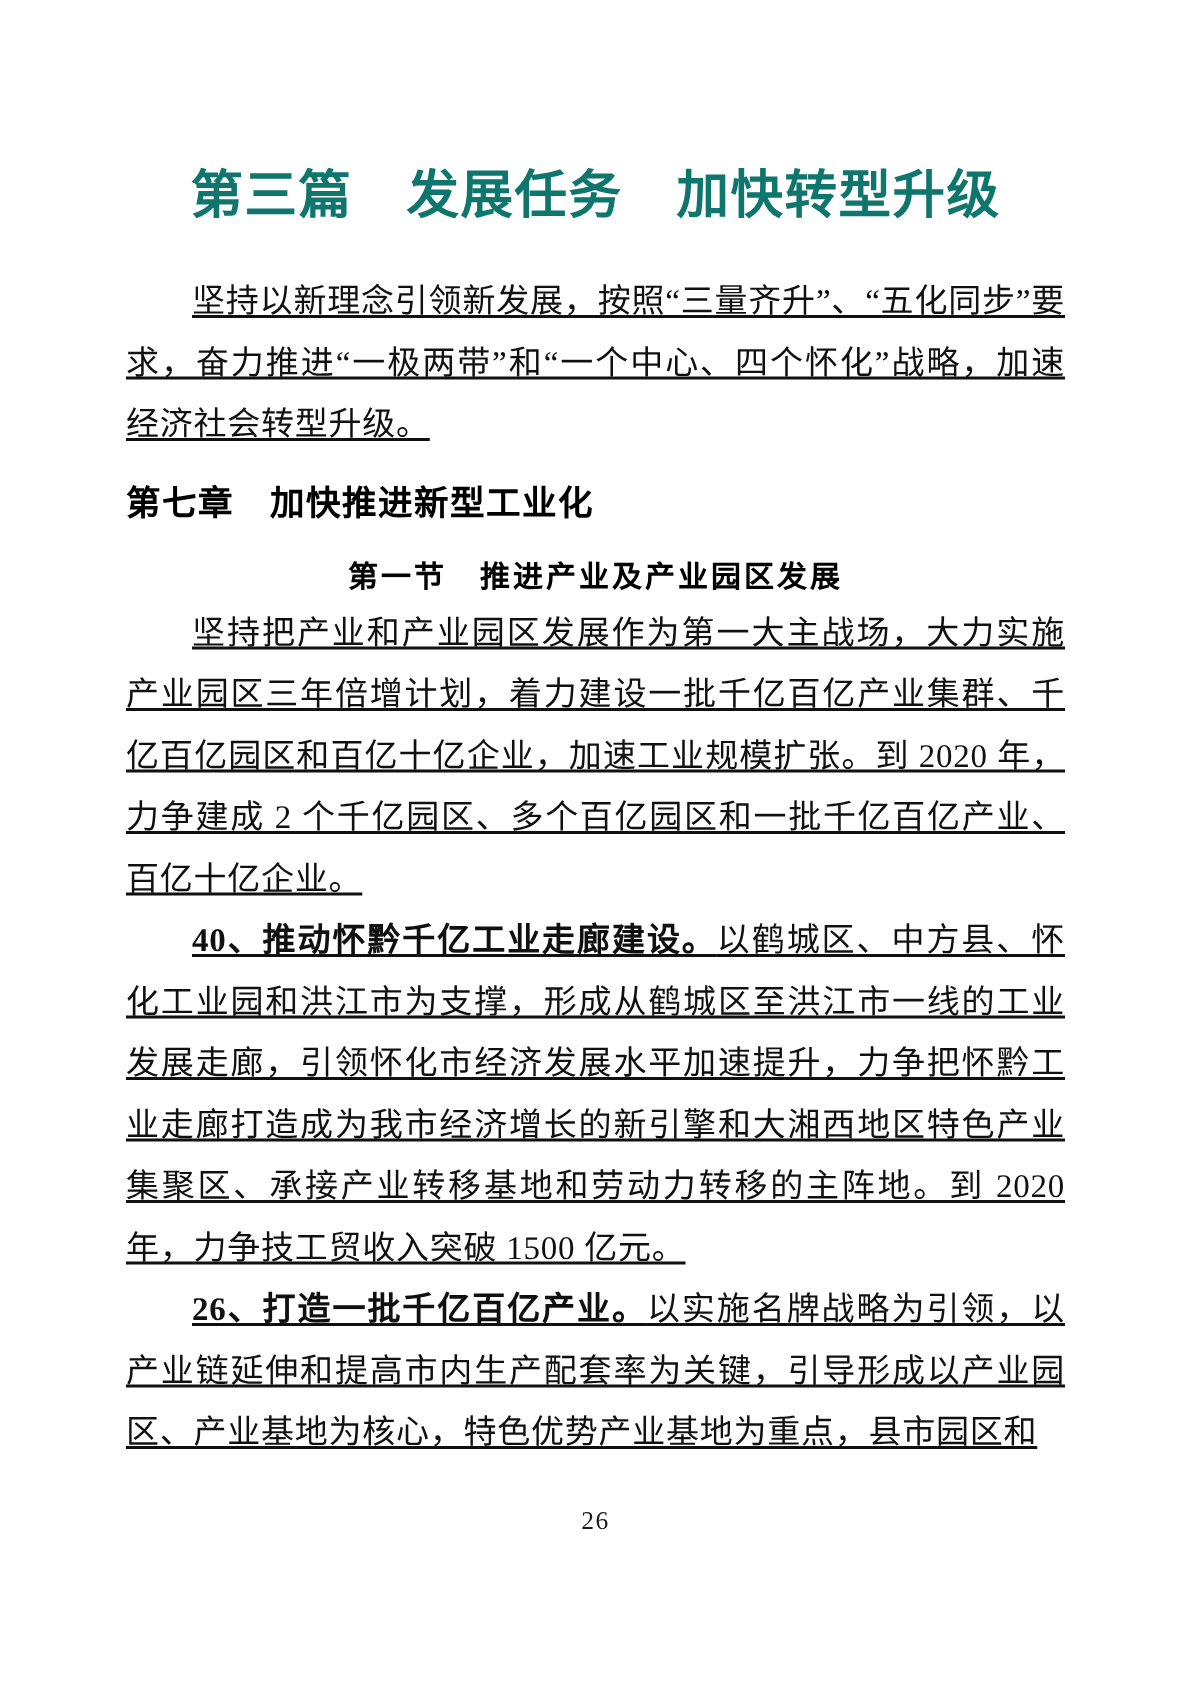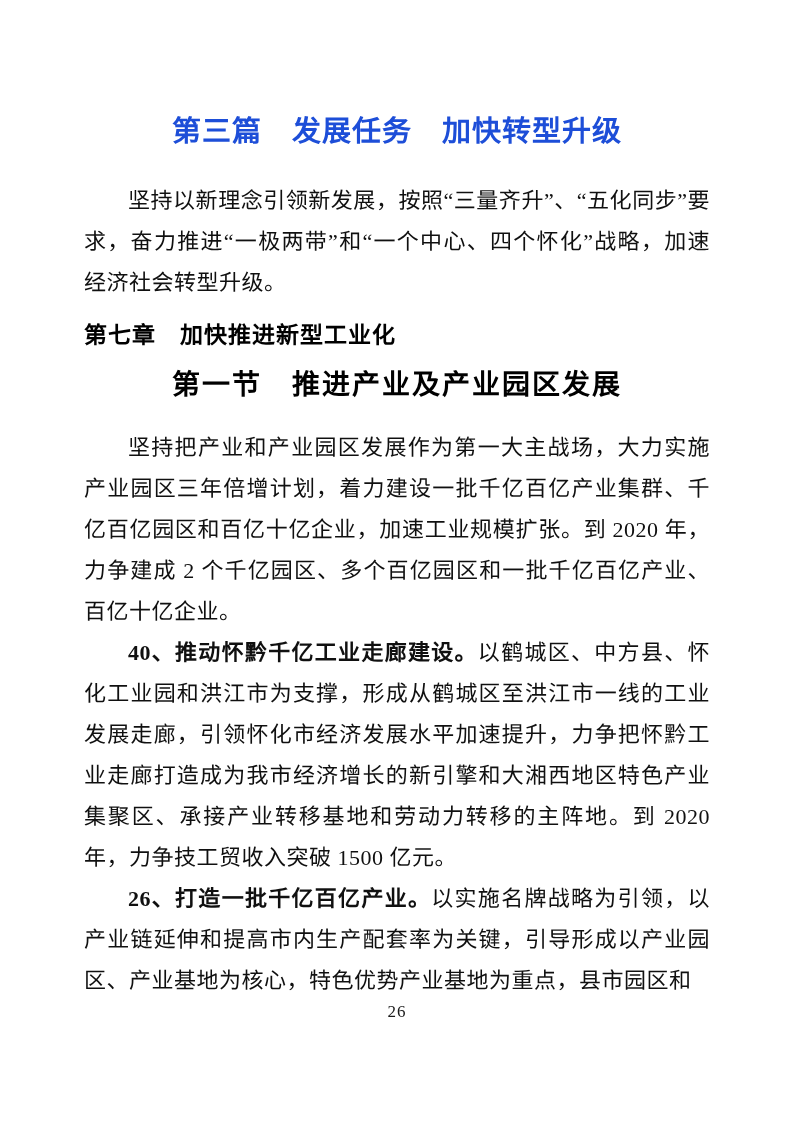--- a/index.html
+++ b/index.html
@@ -16,65 +16,66 @@
     font-family: "Liberation Serif", "DejaVu Serif", serif;
     overflow: hidden;
     box-sizing: border-box;
   }
   .content {
     padding: 0 83px 0 84px;
   }
   .doc-title {
     margin: 108px 0 0 0;
     text-align: center;
-    font-size: 29px;
+    font-size: 35px;
     line-height: 46px;
     font-weight: bold;
     letter-spacing: 1px;
-    color: #1d4ed8;
+    color: #0f766e;
     font-family: Liberation Serif, serif;
   }
   .para {
     margin: 0;
     font-size: 22px;
     line-height: 41px;
     text-align: justify;
     text-justify: inter-ideograph;
     text-indent: 2em;
     letter-spacing: 0.5px;
     color: #101010;
+    text-decoration: underline;
   }
   .para-intro {
     margin-top: 26px;
   }
   .chapter-heading {
     margin: 16px 0 0 0;
     font-family: "Liberation Sans", "DejaVu Sans", sans-serif;
     font-size: 23px;
     line-height: 32px;
     font-weight: bold;
     letter-spacing: 1px;
     color: #000000;
   }
   .section-heading {
     margin: 18px 0 0 0;
     text-align: center;
-    font-size: 28px;
+    font-size: 20px;
     line-height: 32px;
     font-weight: bold;
     letter-spacing: 2px;
     color: #000000;
   }
   .para-section-intro {
-    margin-top: 26px;
   }
   .item-lead {
     font-weight: bold;
   }
   .page-footer {
+    margin-top: 28px;
     text-align: center;
   }
   .page-number {
     font-size: 17px;
     line-height: 22px;
     color: #1a1a1a;
     letter-spacing: 1px;
   }
 </style>
 </head>

